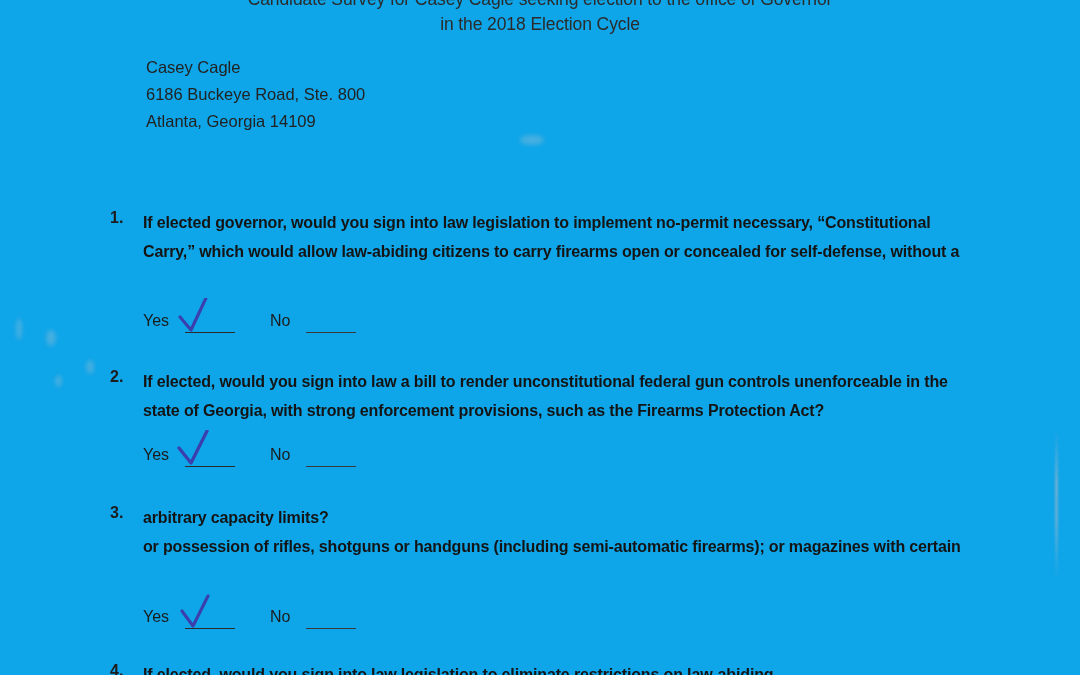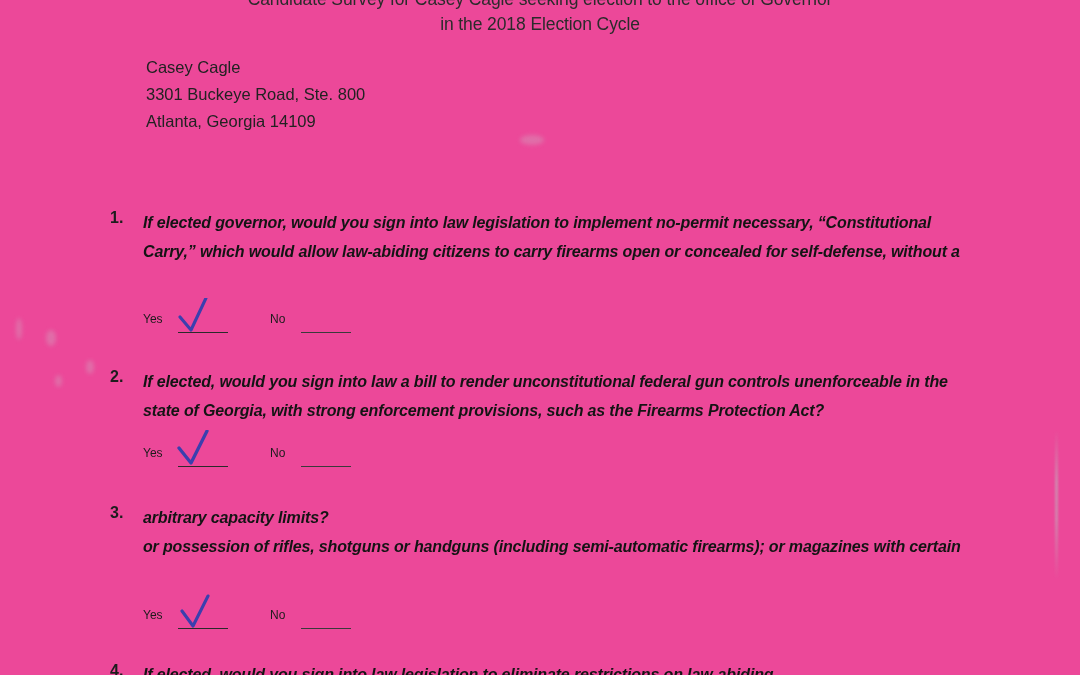--- a/index.html
+++ b/index.html
@@ -5,21 +5,21 @@
 <style>
   html, body {
     margin: 0;
     padding: 0;
     background: #ffffff;
   }
   .page {
     position: relative;
     width: 1080px;
     height: 675px;
-    background: #ec4899;
+    background: #0ea5e9;
     overflow: hidden;
     font-family: "Liberation Sans", sans-serif;
     color: #1a1a1a;
     -webkit-font-smoothing: antialiased;
   }
 
   
   .scan-streak {
     position: absolute;
     top: 430px;
@@ -102,21 +102,21 @@
     color: #1d1d1d;
   }
   .q-body {
     margin-left: 33px;
     font-size: 16px;
     font-weight: 700;
     line-height: 28.5px;
     color: #141414;
     letter-spacing: -0.15px;
   }
-  .q-body .qline { white-space: nowrap; font-style: italic; }
+  .q-body .qline { white-space: nowrap; }
 
   #q1 { top: 209px; }
   #q2 { top: 368px; }
   #q3 { top: 504px; }
   #q4 { top: 662px; }
 
   
   #q4 .q-body { line-height: 26px; }
 
   
@@ -134,21 +134,21 @@
   .opt {
     position: absolute;
     top: 0;
     white-space: nowrap;
   }
   .opt-yes { left: 0; }
   .opt-no  { left: 127px; }
 
   .opt-label {
     display: inline-block;
-    font-size: 12px;
+    font-size: 16px;
     color: #1c1c1c;
     vertical-align: top;
   }
   .blank-line {
     display: inline-block;
     width: 50px;
     height: 1px;
     margin-left: 11px;
     vertical-align: top;
     position: relative;
@@ -181,21 +181,21 @@
   <div class="scan-smudge smudge-d"></div>
   <div class="scan-smudge smudge-e"></div>
 
   <div class="title-wrap">
     <div class="title-line-1">Candidate Survey for Casey Cagle seeking election to the office of Governor</div>
     <div class="title-line-2">in the 2018 Election Cycle</div>
   </div>
 
   <div class="address">
     <div>Casey Cagle</div>
-    <div>3301 Buckeye Road, Ste. 800</div>
+    <div>6186 Buckeye Road, Ste. 800</div>
     <div>Atlanta, Georgia 14109</div>
   </div>
 
   <div class="question" id="q1">
     <span class="q-num">1.</span>
     <div class="q-body">
       <div class="qline">If elected governor, would you sign into law legislation to implement no-permit necessary, “Constitutional</div>
       <div class="qline">Carry,” which would allow law-abiding citizens to carry firearms open or concealed for self-defense, without a</div>
     </div>
   </div>

